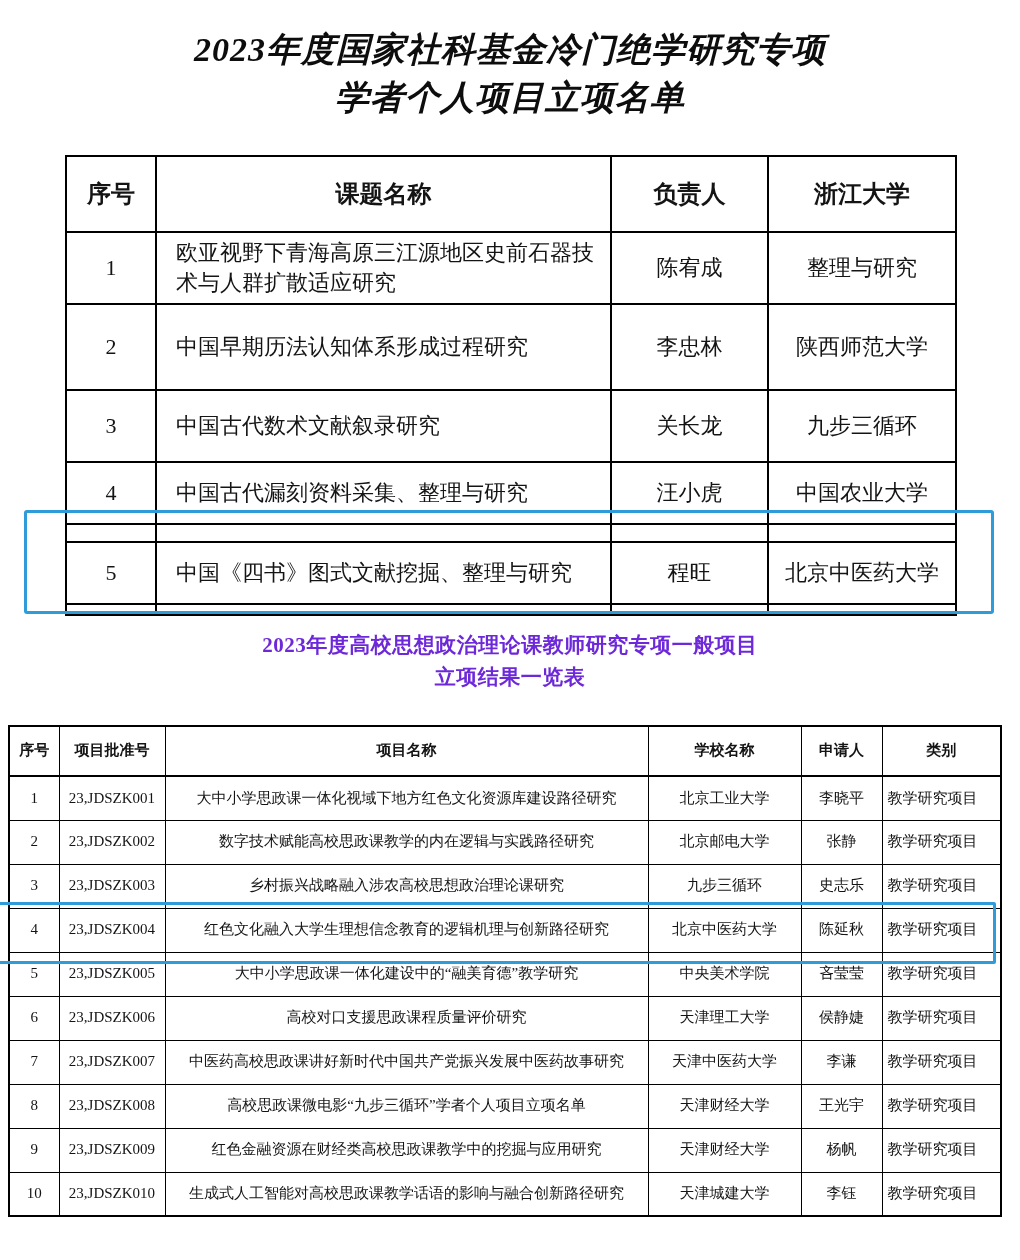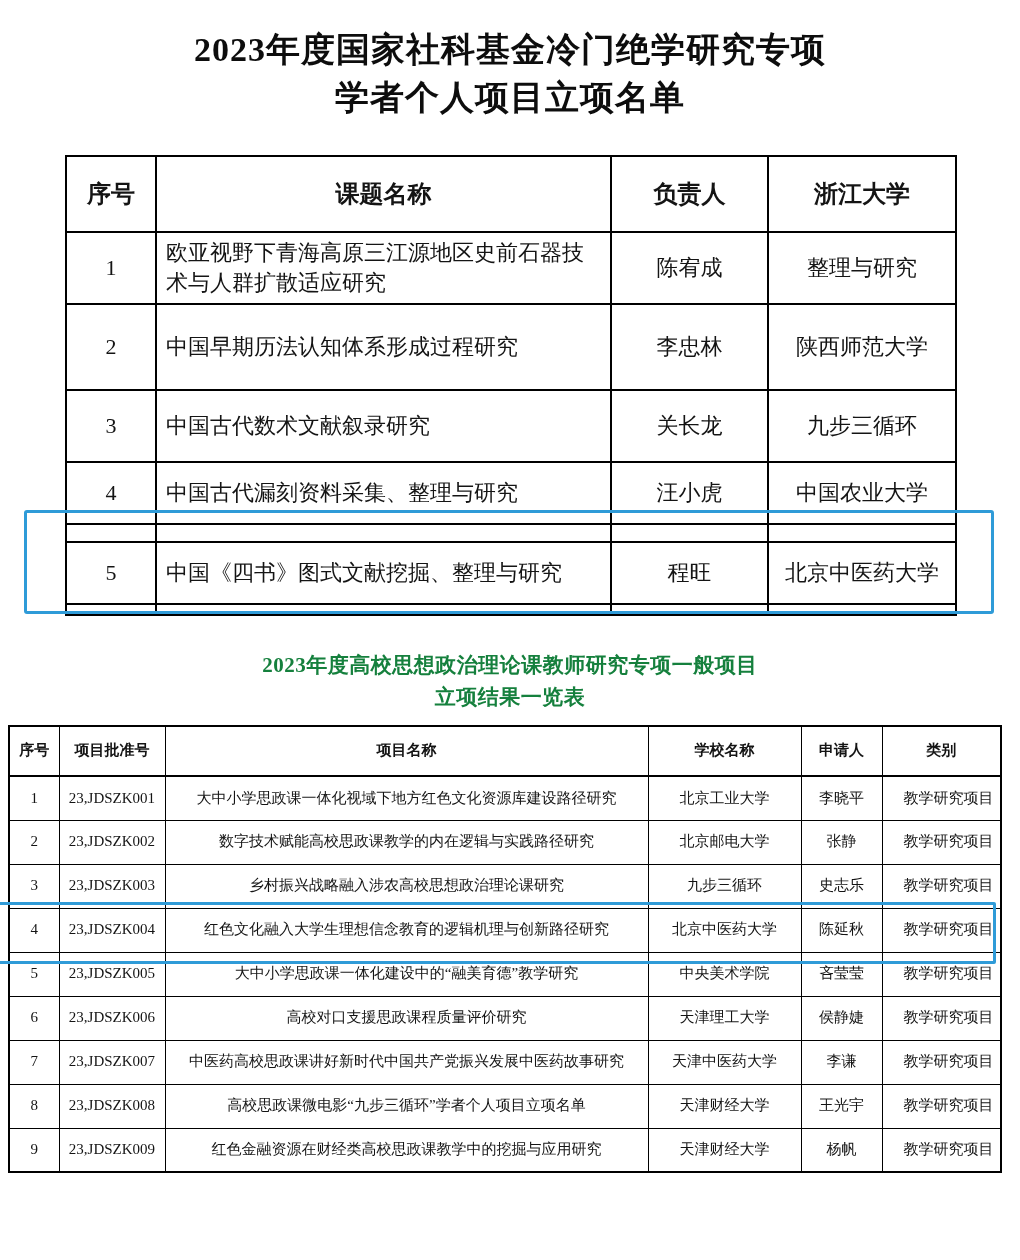--- a/index.html
+++ b/index.html
@@ -6,34 +6,34 @@
   body{
     width:1020px;height:1260px;position:relative;overflow:hidden;
     background:#ffffff;color:#141414;
     font-family:"Liberation Serif","DejaVu Serif",serif;
   }
   
   .doc-title{
     position:absolute;left:0;width:1020px;text-align:center;
     font-weight:bold;white-space:pre-line;
   }
-  #t1-title{top:26px;font-size:34px;line-height:1.42;letter-spacing:1px;color:#0d0d0d;}
-  #t2-title{top:650px;font-size:21px;line-height:1.5;letter-spacing:0.5px;color:#15803d;text-align:center;}
+  #t1-title{top:26px;font-size:34px;line-height:1.42;letter-spacing:1px;color:#0d0d0d;font-style:italic;}
+  #t2-title{top:630px;font-size:21px;line-height:1.5;letter-spacing:0.5px;color:#6d28d9;text-align:center;}
 
   
   #table1{
     position:absolute;left:65px;top:155px;
     border-collapse:collapse;table-layout:fixed;
   }
   #table1 th,#table1 td{
     border:2px solid #000;overflow:hidden;
     font-size:22px;text-align:center;padding:2px 6px;
   }
   #table1 th{font-size:24px;font-weight:bold;height:70px;}
-  #table1 td.col-project{text-align:left;padding-left:9px;line-height:1.35;margin-top:43px;}
+  #table1 td.col-project{text-align:left;padding-left:19px;line-height:1.35;margin-top:43px;}
   #table1 .c-no{width:90px;} #table1 .c-project{width:455px;}
   #table1 .c-leader{width:157px;} #table1 .c-org{width:188px;}
   #t1-main tr:nth-child(1){height:72px;}
   #t1-main tr:nth-child(2){height:86px;}
   #t1-main tr:nth-child(3){height:72px;}
   #t1-main tr:nth-child(4){height:62px;}
   tr.spacer-row{height:18px;} tr.spacer-row td{padding:0;}
   #t1-extra tr{height:62px;}
   tr.stub-row{height:11px;} tr.stub-row td{padding:0;}
 
@@ -41,21 +41,21 @@
   #table2{
     position:absolute;left:8px;top:725px;
     border-collapse:collapse;table-layout:fixed;border:2px solid #000;
   }
   #table2 th,#table2 td{
     border:1.5px solid #000;overflow:hidden;
     font-size:15px;text-align:center;padding:1px 3px;line-height:1.3;
   }
   #table2 th{font-weight:bold;height:46px;border-bottom:2px solid #000;}
   #table2 tbody tr{height:44px;}
-  #table2 td.col-category{text-align:left;padding-left:21px;margin-top:24px;}
+  #table2 td.col-category{text-align:left;padding-left:5px;margin-top:24px;}
   #table2 .c2-no{width:50px;} #table2 .c2-code{width:106px;}
   #table2 .c2-project{width:483px;} #table2 .c2-school{width:153px;}
   #table2 .c2-applicant{width:81px;} #table2 .c2-category{width:119px;}
 
   
   .hl-box{position:absolute;border:3px solid #2f9bd8;background:transparent;pointer-events:none;}
   #hl-box-1{left:24px;top:510px;width:964px;height:98px;border-radius:3px;}
   #hl-box-2{left:-6px;top:902px;width:996px;height:56px;border-radius:2px;}
 </style>
 </head>
@@ -219,17 +219,25 @@
         <td class="col-category">教学研究项目</td>
       </tr>
       <tr>
         <td class="col-no">9</td>
         <td class="col-code">23,JDSZK009</td>
         <td class="col-project">红色金融资源在财经类高校思政课教学中的挖掘与应用研究</td>
         <td class="col-school">天津财经大学</td>
         <td class="col-applicant">杨帆</td>
         <td class="col-category">教学研究项目</td>
       </tr>
+      <tr>
+        <td class="col-no">10</td>
+        <td class="col-code">23,JDSZK010</td>
+        <td class="col-project">生成式人工智能对高校思政课教学话语的影响与融合创新路径研究</td>
+        <td class="col-school">天津城建大学</td>
+        <td class="col-applicant">李钰</td>
+        <td class="col-category">教学研究项目</td>
+      </tr>
     </tbody>
 </table>
 
 <div class="hl-box" id="hl-box-1" style="border-color: rgb(47, 155, 216);"></div>
 <div class="hl-box" id="hl-box-2" style="border-color: rgb(47, 155, 216);"></div>
 
 </body></html>

